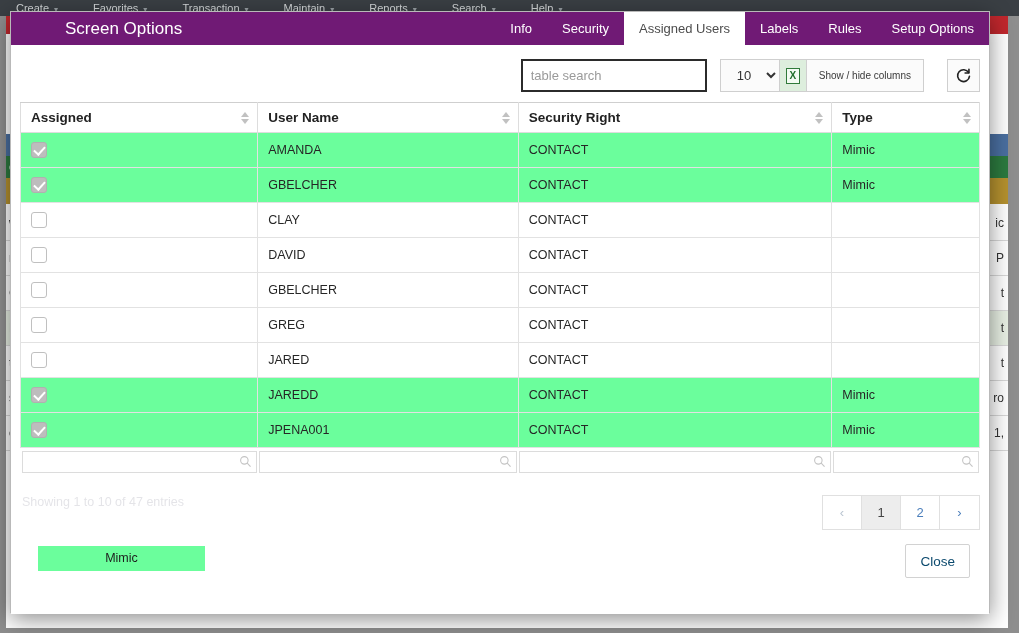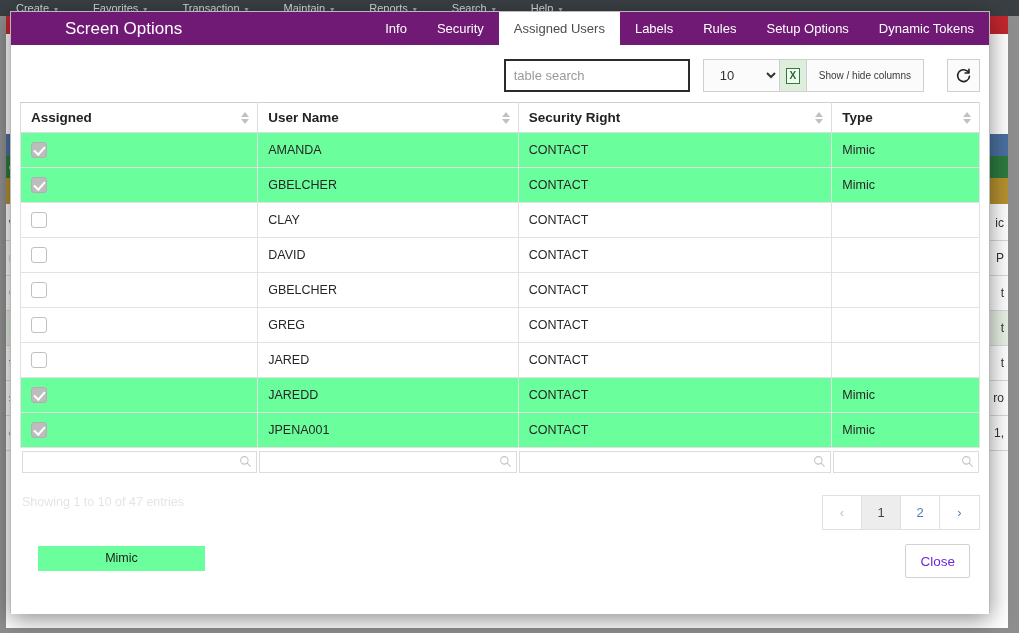--- a/index.html
+++ b/index.html
@@ -111,21 +111,21 @@
     font-size: 13px;
     color: #333;
     padding: 0 8px;
     font-family: "Liberation Sans", sans-serif;
     border-radius: 0;
   }
   .dt-search::placeholder { color: #9a9a9a; }
 
   .dt-btngroup { display: flex; align-items: center; }
   .dt-length {
-    height: 33px; width: 77px;
+    height: 33px; width: 60px;
     border: 1px solid #cfcfcf;
     background: #fbfbfb;
     font-size: 13px;
     color: #333;
     padding-left: 12px;
     font-family: "Liberation Sans", sans-serif;
     border-radius: 0;
   }
   .dt-xls {
     height: 33px; width: 27px;
@@ -276,21 +276,21 @@
     text-align: center;
   }
   .close-btn {
     position: absolute;
     right: 19px; top: 9px;
     height: 34px;
     min-width: 62px;
     padding: 0 14px;
     background: #ffffff;
     border: 1px solid #d2d2d2;
-    color: #6d28d9;
+    color: #0c4a6e;
     font-size: 13.5px;
     font-family: "Liberation Sans", sans-serif;
     cursor: pointer;
     border-radius: 2px;
   }
 </style>
 </head>
 <body>
 
 <div id="page-root">
@@ -349,21 +349,20 @@
 
     <div class="modal-tabbar">
       <div class="modal-title">Screen Options</div>
       <div class="tabs-spacer"></div>
       <div class="tab">Info</div>
       <div class="tab">Security</div>
       <div class="tab active">Assigned Users</div>
       <div class="tab">Labels</div>
       <div class="tab">Rules</div>
       <div class="tab">Setup Options</div>
-      <div class="tab">Dynamic Tokens</div>
     </div>
 
     <div class="modal-body">
 
       <div class="dt-toolbar">
         <input class="dt-search" type="text" placeholder="table search" style="">
 
         <div class="dt-btngroup">
           <select class="dt-length">
             <option>10</option>

